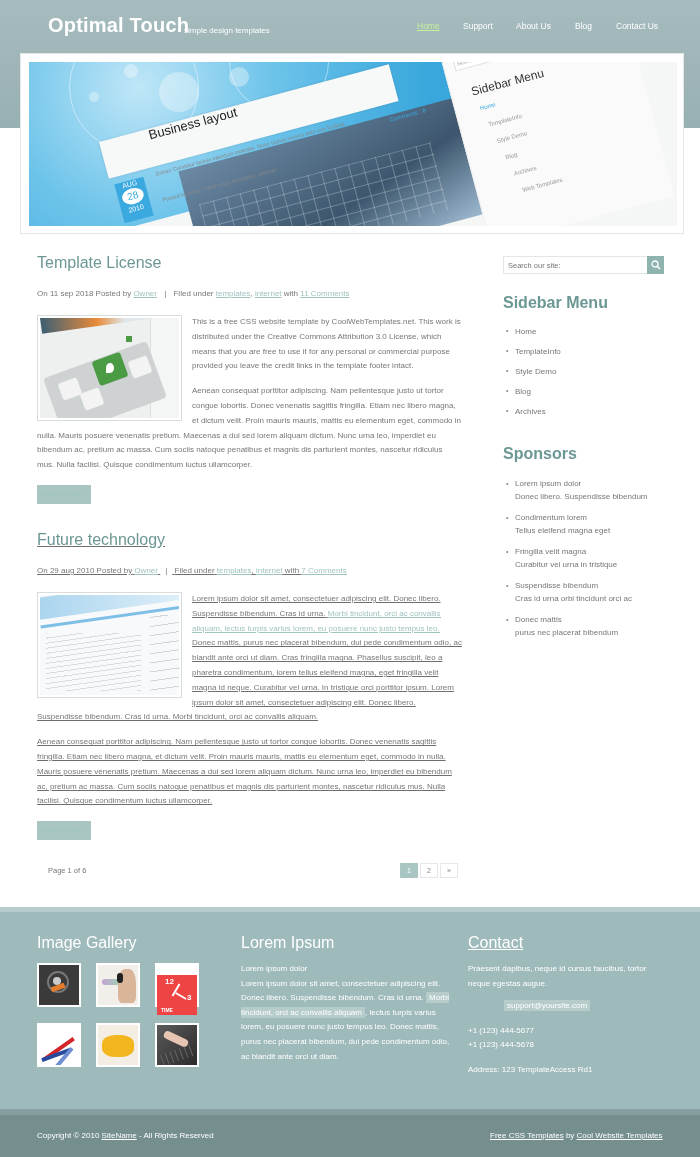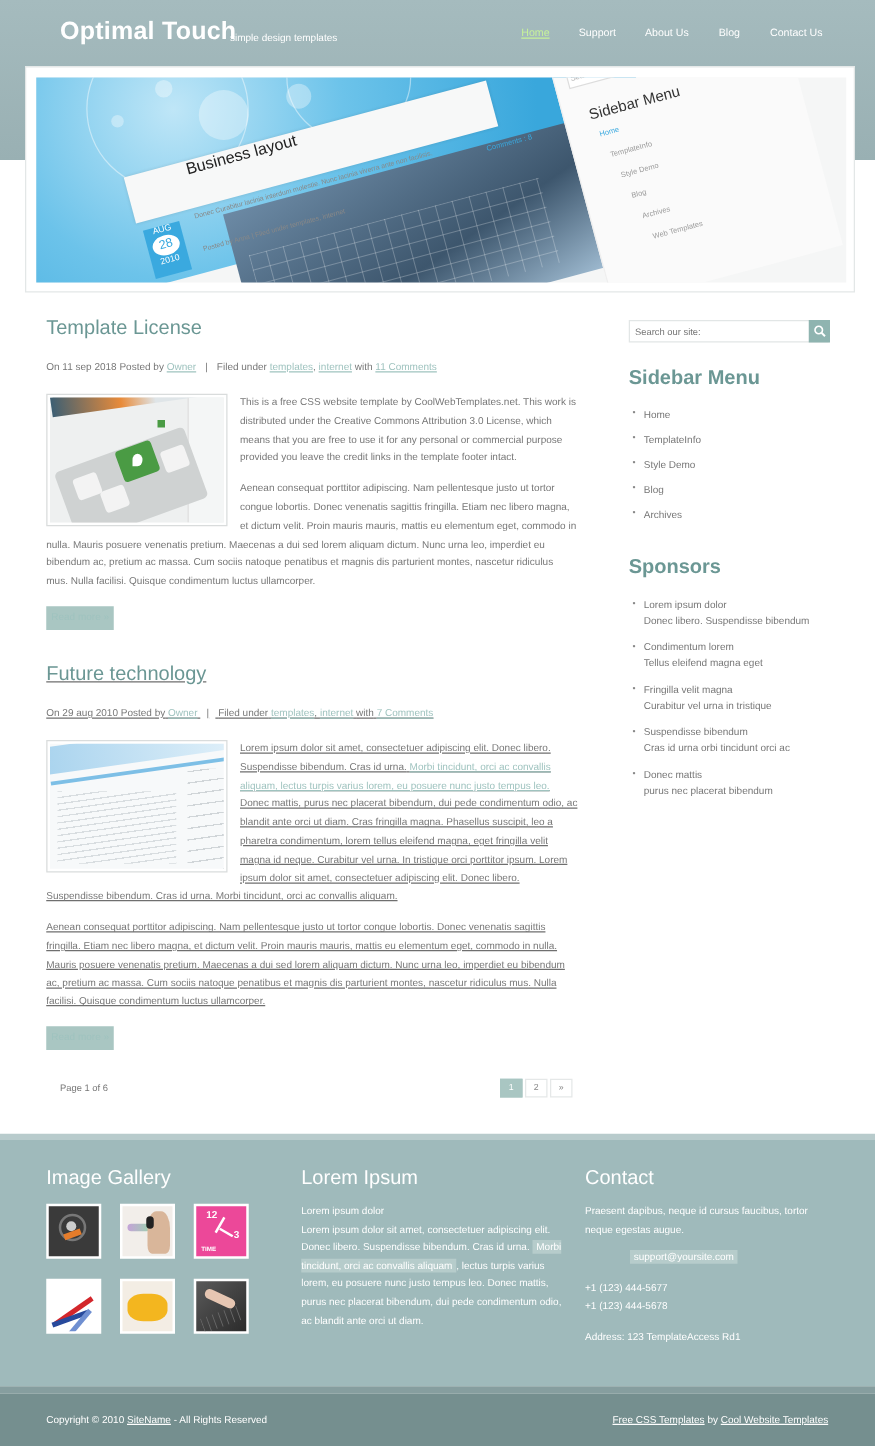--- a/index.html
+++ b/index.html
@@ -230,21 +230,21 @@
       </div>
     </div>
     <div class="gthumb" style="left:59px;top:0;">
       <div class="img" style="background:#f2eeea;">
         <div style="position:absolute;left:4px;top:14px;width:18px;height:6px;background:linear-gradient(90deg,#c5a3d8,#9ed1b0);border-radius:3px;"></div>
         <div style="position:absolute;left:20px;top:4px;width:18px;height:34px;background:#d9b69a;border-radius:40% 40% 20% 20%;"></div>
         <div style="position:absolute;left:19px;top:8px;width:6px;height:10px;background:#222;border-radius:3px;"></div>
       </div>
     </div>
     <div class="gthumb" style="left:118px;top:0;">
-      <div class="img" style="background:#ec4899;">
+      <div class="img" style="background:#ef4444;margin-top:10px;">
         <div style="position:absolute;left:8px;top:2px;font-size:8px;color:#fff;font-weight:bold;">12</div>
         <div style="position:absolute;left:30px;top:18px;font-size:8px;color:#fff;font-weight:bold;">3</div>
         <div style="position:absolute;left:18px;top:8px;width:2px;height:14px;background:#fff;transform:rotate(30deg);"></div>
         <div style="position:absolute;left:18px;top:20px;width:12px;height:2px;background:#fff;transform:rotate(30deg);"></div>
         <div style="position:absolute;left:4px;top:32px;font-size:5px;color:#fff;font-weight:bold;">TIME</div>
       </div>
     </div>
     <div class="gthumb" style="left:0;top:60px;">
       <div class="img" style="background:#fff;">
         <div style="position:absolute;left:2px;top:22px;width:36px;height:4px;background:#d3262b;transform:rotate(-35deg);"></div>
@@ -266,21 +266,21 @@
     </div>
   </div>
 
   <h3 style="left:241px;top:22px;">Lorem Ipsum</h3>
   <div class="col-text" style="left:241px;top:50px;width:210px;">
     <div>Lorem ipsum dolor</div>
     <span>Lorem ipsum dolor sit amet, consectetuer adipiscing elit. Donec libero. Suspendisse bibendum. Cras id urna.</span>
     <span class="hl">Morbi tincidunt, orci ac convallis aliquam</span><span>, lectus turpis varius lorem, eu posuere nunc justo tempus leo. Donec mattis, purus nec placerat bibendum, dui pede condimentum odio, ac blandit ante orci ut diam.</span>
   </div>
 
-  <h3 style="left:468px;top:22px;">Contact</h3>
+  <h3 style="left:468px;top:22px;text-decoration:underline;">Contact</h3>
   <div class="col-text" style="left:468px;top:50px;width:200px;">
     <div>Praesent dapibus, neque id cursus faucibus, tortor neque egestas augue.</div>
     <div style="margin-top:8px;padding-left:36px;"><span class="hl">support@yoursite.com</span></div>
     <div style="margin-top:10px;">+1 (123) 444-5677</div>
     <div>+1 (123) 444-5678</div>
     <div style="margin-top:10px;">Address: 123 TemplateAccess Rd1</div>
   </div>
 </footer>
 
 <div class="bottom-line"></div>

